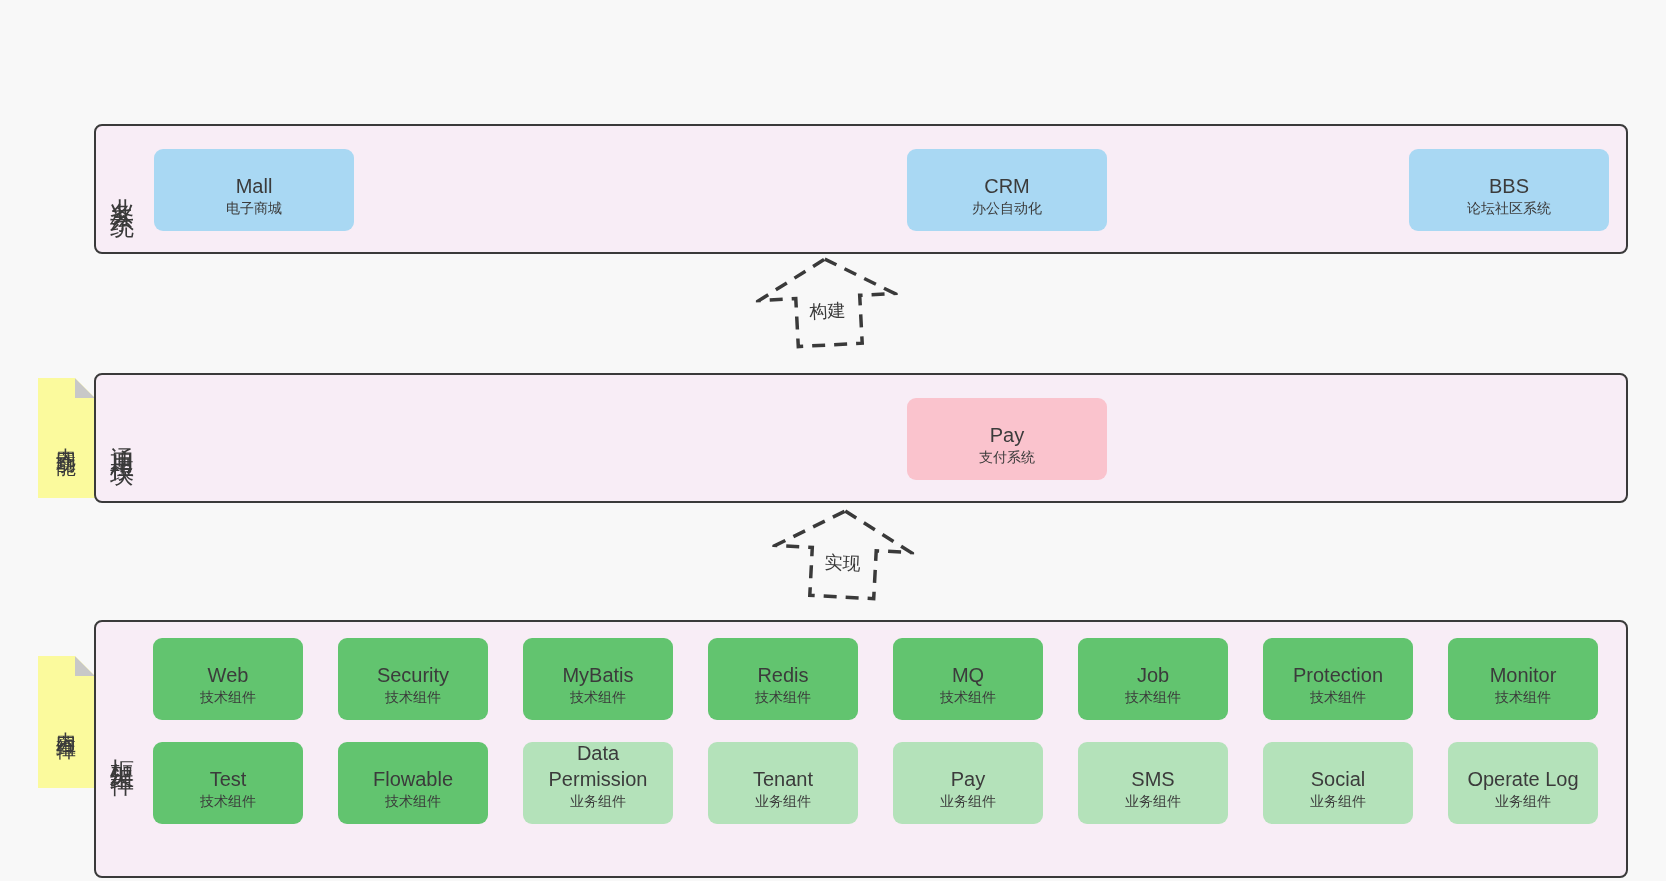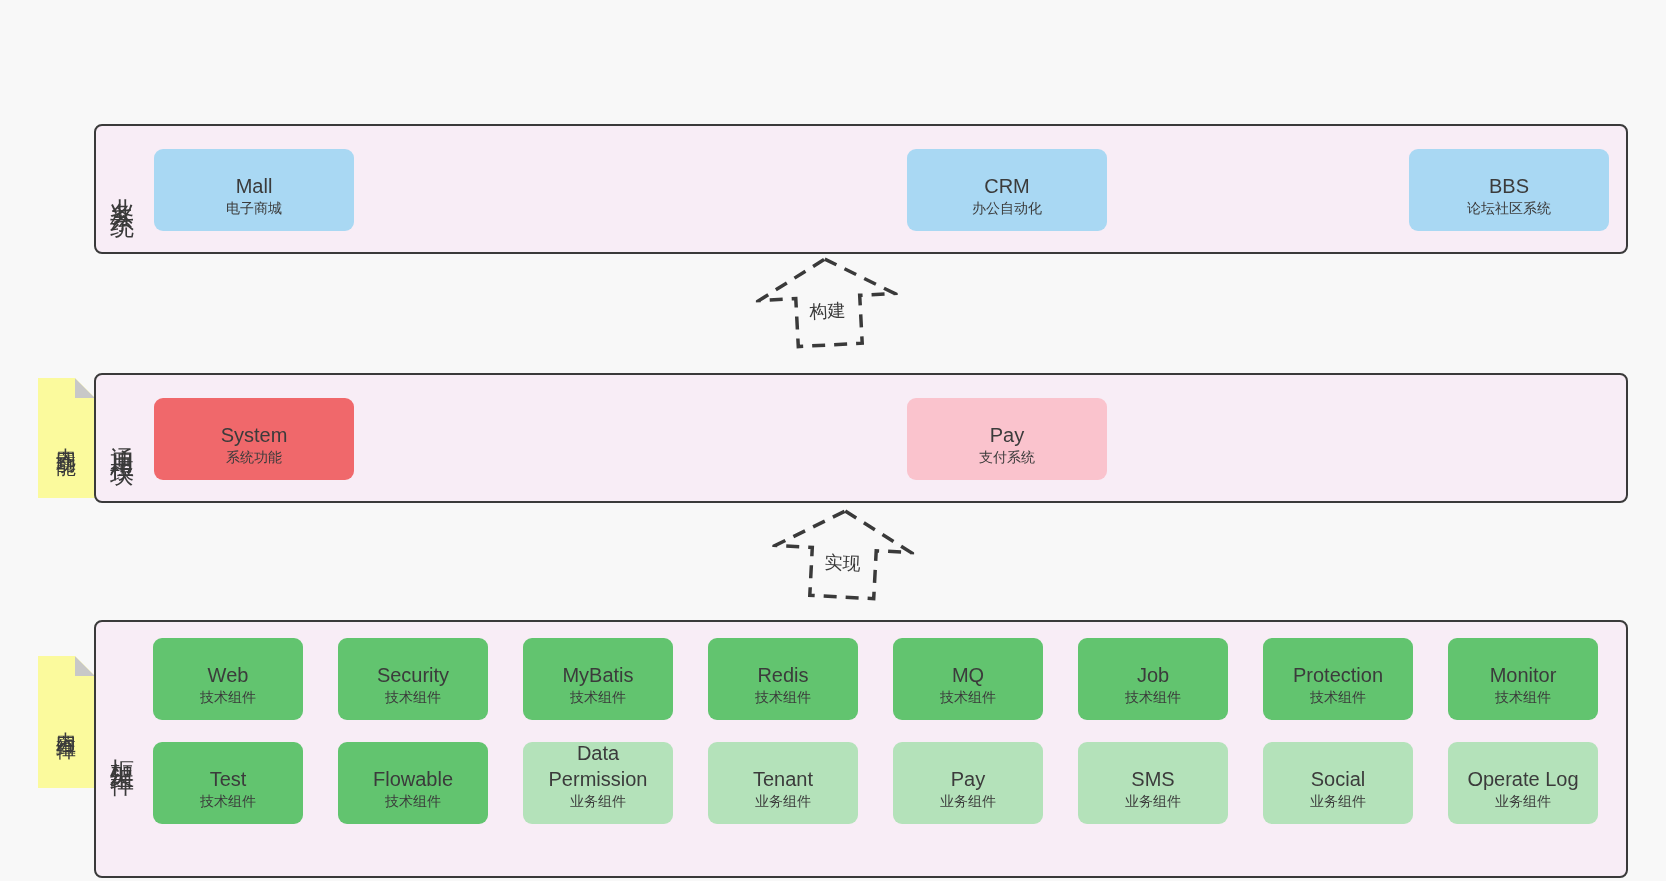--- a/index.html
+++ b/index.html
@@ -84,24 +84,20 @@
 
   <div class="arrow" id="arrow-build">
     <svg viewBox="0 0 142 92">
       <path d="M71 3 L139 41 L104 41 L104 89 L40 89 L40 41 L3 41 Z" fill="none" stroke="#3a3a3a" stroke-width="3.5" stroke-dasharray="13 9"></path>
     </svg>
     <div class="a-label">构建</div>
   </div>
 
   <div class="section" id="sec-modules">
     <div class="v-label">通用模块</div>
-    <div class="box b6 q0 c-red">
-      <div class="t">System</div>
-      <div class="s">系统功能</div>
-    </div>
     <div class="box b6 q3 c-pink">
       <div class="t">Pay</div>
       <div class="s">支付系统</div>
     </div>
   </div>
 
   <div class="arrow" id="arrow-implement">
     <svg viewBox="0 0 142 92">
       <path d="M71 3 L139 41 L104 41 L104 89 L40 89 L40 41 L3 41 Z" fill="none" stroke="#3a3a3a" stroke-width="3.5" stroke-dasharray="13 9"></path>
     </svg>

